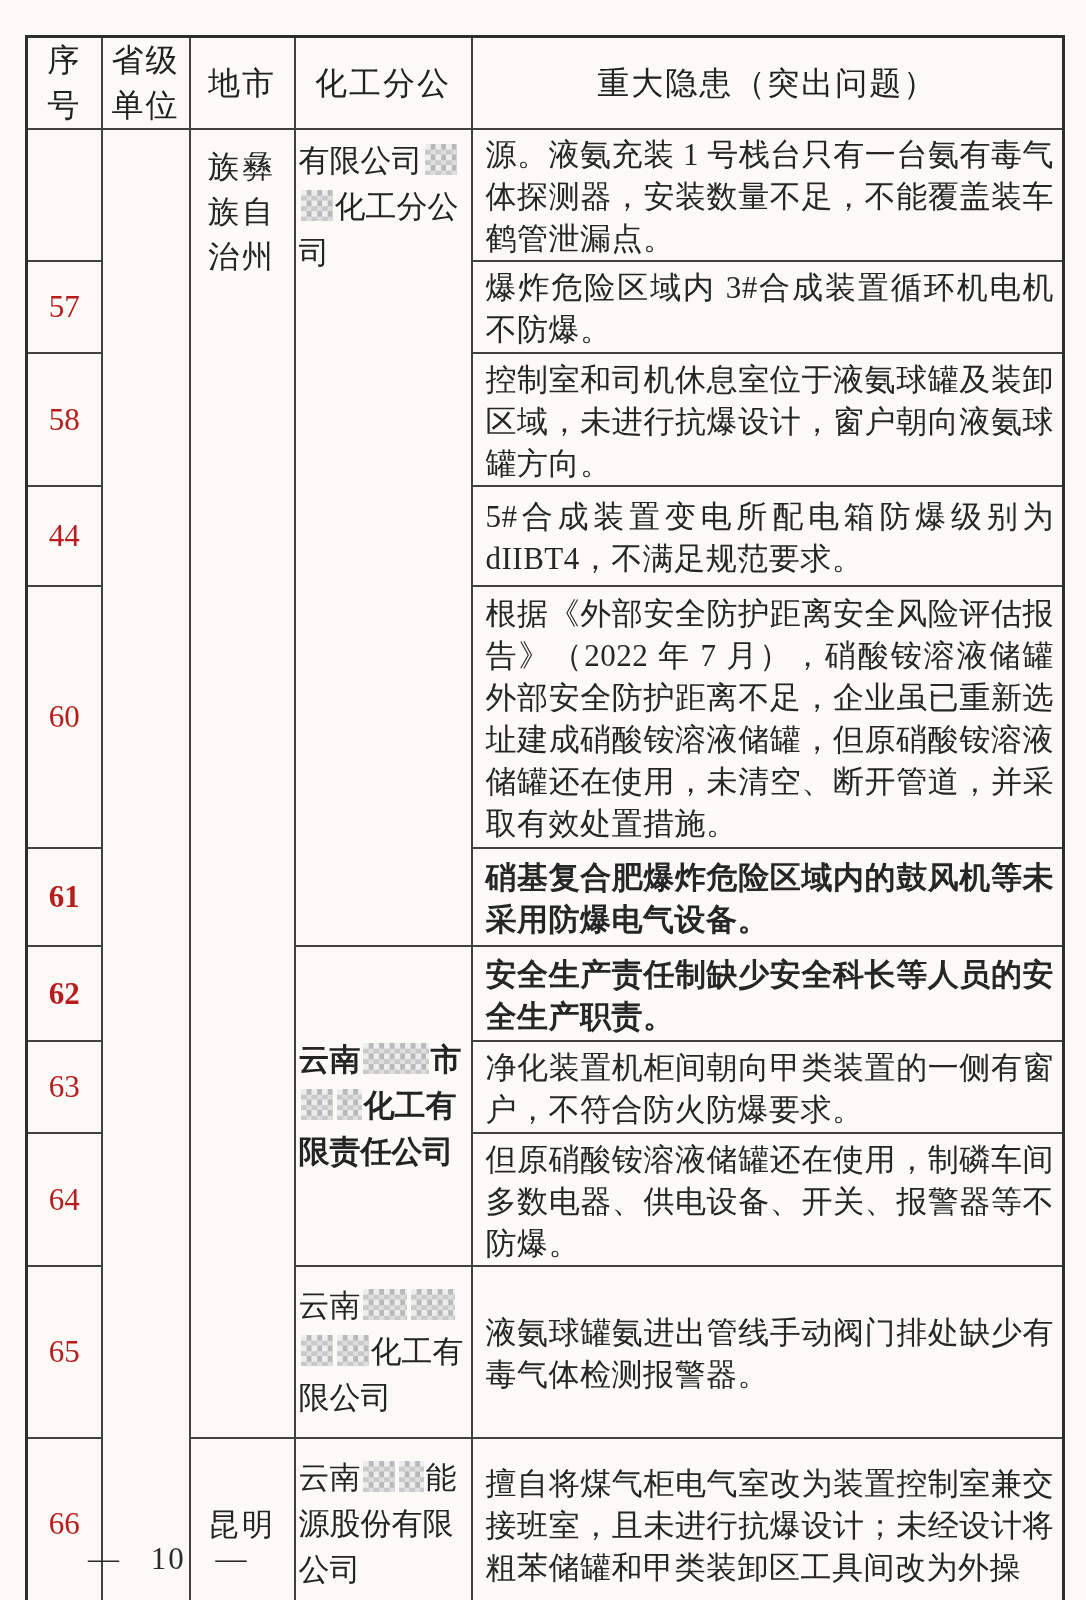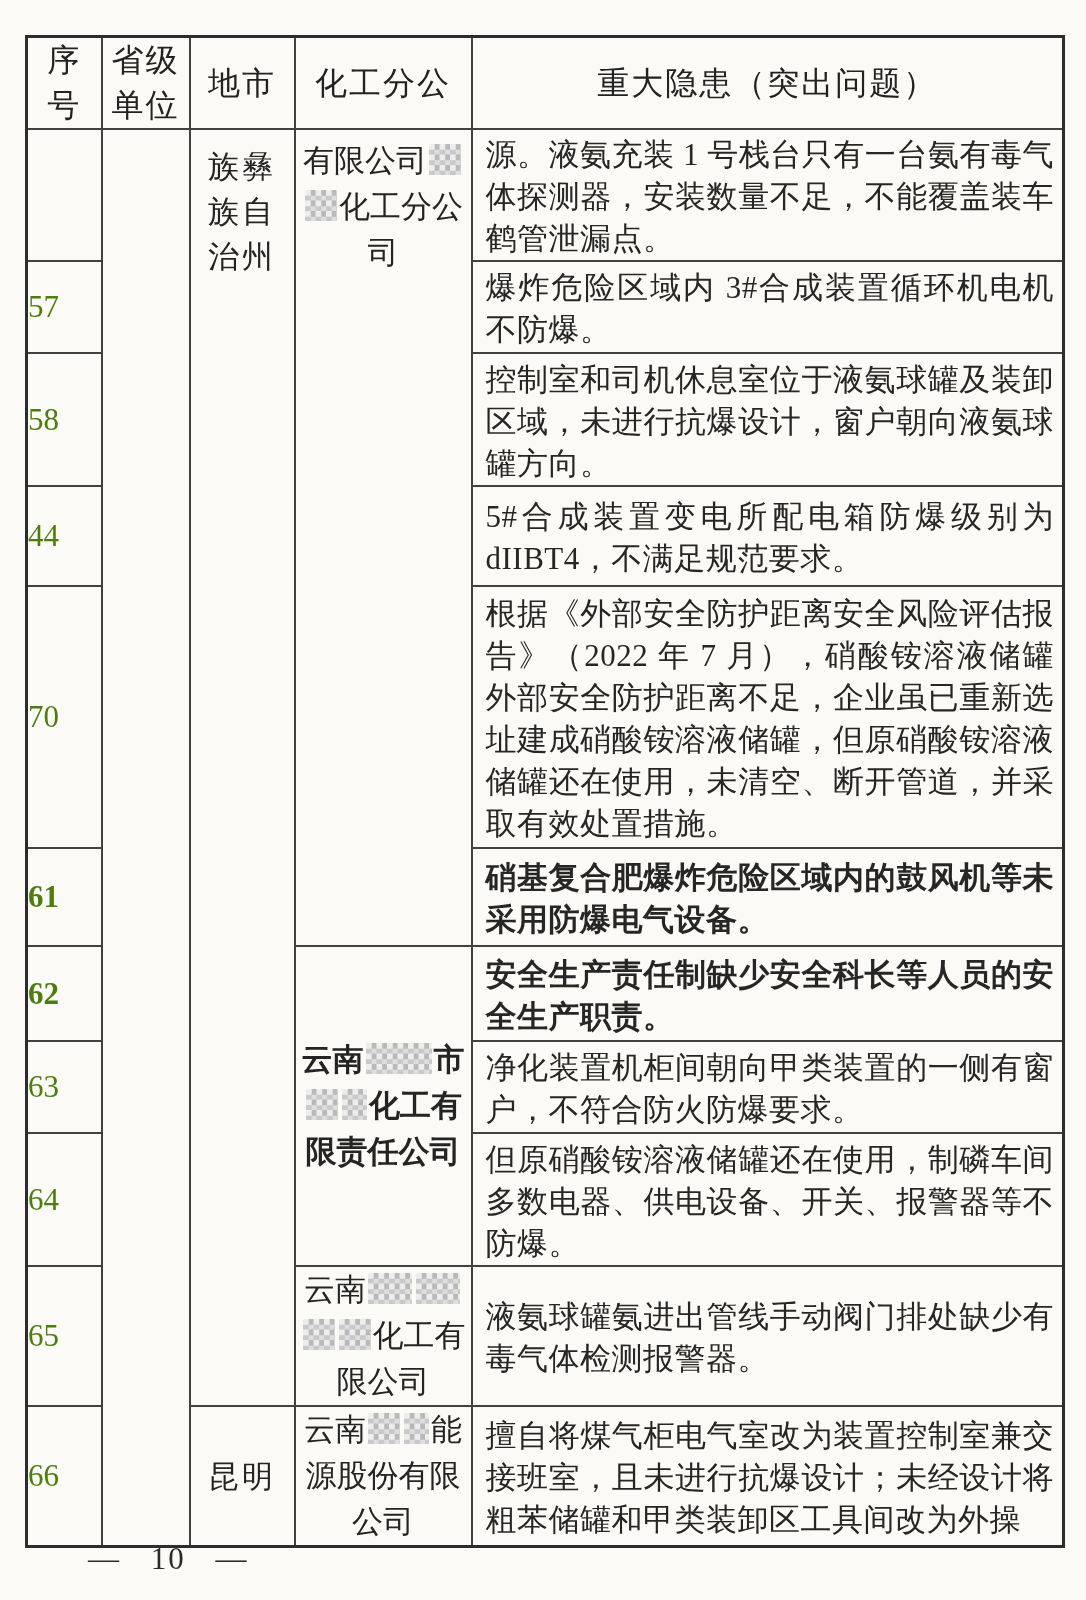--- a/index.html
+++ b/index.html
@@ -18,34 +18,34 @@
     border-collapse:collapse;
     table-layout:fixed;
     border:3px solid #2d2d2d;
   }
   .doc td, .doc th { border:2px solid #414141; padding:0; overflow:hidden; }
   .doc th {
     font-weight:normal; font-size:32px; line-height:45px;
     text-align:center; vertical-align:middle;
     white-space:pre-line; letter-spacing:2px; color:#222;
   }
-  td.idx { text-align:left; vertical-align:middle; font-size:31px; color:#4d7c0f; }
+  td.idx { text-align:center; vertical-align:middle; font-size:31px; color:#b91c1c; }
   td.haz {
     font-size:31px; line-height:42px;
     text-align:justify; vertical-align:middle;
     padding:4px 8px 0 13px; letter-spacing:0.5px; color:#262626;
   }
   td.city {
     font-size:31px; line-height:45px; text-align:center;
     vertical-align:middle; white-space:pre-line; letter-spacing:3px;
   }
   td.city.vtop { vertical-align:top; padding-top:14px; }
   td.comp {
-    font-size:31px; line-height:46px; text-align:center;
-    vertical-align:middle; padding:0 3px;margin-top:10px;
+    font-size:31px; line-height:46px; text-align:left;
+    vertical-align:middle; padding:16px 3px;margin-top:10px;
   }
   td.comp.vtop { vertical-align:top; padding-top:8px; }
   td.prov { background:transparent; }
   
   .mz {
     display:inline-block; width:32px; height:31px; margin:0 2px;
     vertical-align:-4px; border-radius:1px;
     background: conic-gradient(#b9b9b9 25%, #dedede 0 50%, #c9c9c9 0 75%, #ededed 0) 0 0/10.5px 10.5px;
   }
   .mz-sm { width:25px; }
@@ -113,21 +113,21 @@
       <td class="idx">58</td>
       <td class="haz">控制室和司机休息室位于液氨球罐及装卸区域，未进行抗爆设计，窗户朝向液氨球罐方向。</td>
     </tr>
 
     <tr class="h100">
       <td class="idx">44</td>
       <td class="haz">5#合成装置变电所配电箱防爆级别为 dIIBT4，不满足规范要求。</td>
     </tr>
 
     <tr class="h262">
-      <td class="idx">70</td>
+      <td class="idx">60</td>
       <td class="haz">根据《外部安全防护距离安全风险评估报告》（2022 年 7 月），硝酸铵溶液储罐外部安全防护距离不足，企业虽已重新选址建成硝酸铵溶液储罐，但原硝酸铵溶液储罐还在使用，未清空、断开管道，并采取有效处置措施。</td>
     </tr>
 
     <tr class="h98">
       <td class="idx">61</td>
       <td class="haz">硝基复合肥爆炸危险区域内的鼓风机等未采用防爆电气设备。</td>
     </tr>
 
     <tr class="h95">
       <td class="idx">62</td>

